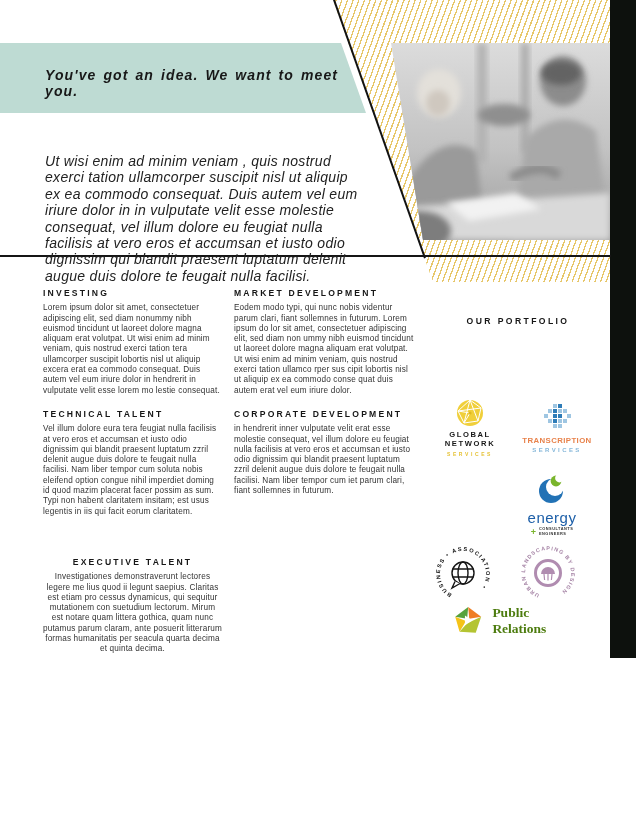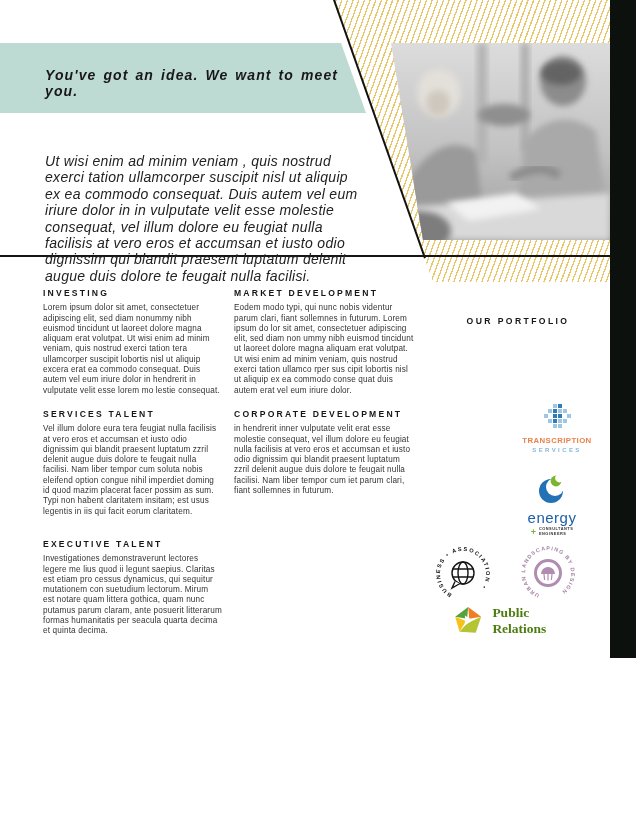--- a/index.html
+++ b/index.html
@@ -24,21 +24,21 @@
   .headline{left:45px;top:67px;width:320px;font-size:14px;font-weight:bold;font-style:italic;
       letter-spacing:1.1px;word-spacing:2px;color:#181818;}
   .intro{left:45px;top:139px;width:318px;font-size:14px;font-style:italic;line-height:16.4px;
       letter-spacing:.3px;color:#222;}
   
   .col{line-height:10.3px;font-size:8.2px;letter-spacing:.15px;color:#333;}
   .col1{left:43px;top:288px;width:179px;}
   .col2{left:234px;top:288px;width:181px;}
   .sec-title{font-size:8.6px;font-weight:bold;letter-spacing:2.2px;color:#161616;margin:0 0 5px 0;}
   .sec{margin:0 0 13px 0;}
-  .sec.mt-lg{margin-top:22px;}
+  .sec.mt-lg{margin-top:40px;text-align:center;}
   .sec p{margin:0;}
   .sec p + p{margin-top:10px;}
   
   .portfolio-head{left:425px;top:316px;width:186px;text-align:center;}
   .portfolio-title{font-size:8.6px;font-weight:bold;letter-spacing:2.4px;color:#161616;margin:0 0 8px 0;}
   .portfolio-body{font-size:8.2px;line-height:11.6px;letter-spacing:.15px;color:#333;margin:0;}
   .logo{text-align:center;}
   .logo .t1{display:block;}
   .gn-t1{font-size:7.6px;font-weight:bold;letter-spacing:1.6px;color:#181818;line-height:8.6px;}
   .gn-t2{font-size:5px;font-weight:bold;letter-spacing:2.6px;color:#e6c235;margin-top:3px;display:block;}
@@ -113,21 +113,21 @@
   <div class="abs mint-banner"></div>
   <div class="abs headline">You've got an idea. We want to meet you.</div>
   <p class="abs intro">Ut wisi enim ad minim veniam , quis nostrud exerci tation ullamcorper suscipit nisl ut aliquip ex ea commodo consequat. Duis autem vel eum iriure dolor in in vulputate velit esse molestie consequat, vel illum dolore eu feugiat nulla facilisis at vero eros et accumsan et iusto odio dignissim qui blandit praesent luptatum delenit augue duis dolore te feugait nulla facilisi.</p>
 
   <div class="abs col col1">
     <div class="sec">
       <h3 class="sec-title">INVESTING</h3>
       <p>Lorem ipsum dolor sit amet, consectetuer adipiscing elit, sed diam nonummy nibh euismod tincidunt ut laoreet dolore magna aliquam erat volutpat. Ut wisi enim ad minim veniam, quis nostrud exerci tation tera ullamcorper suscipit lobortis nisl ut aliquip excera erat ea commodo consequat. Duis autem vel eum iriure dolor in hendrerit in vulputate velit esse lorem mo lestie consequat.</p>
     </div>
     <div class="sec">
-      <h3 class="sec-title">SERVICES TALENT</h3>
+      <h3 class="sec-title">TECHNICAL TALENT</h3>
       <p>Vel illum dolore eura tera feugiat nulla facilisis at vero eros et accumsan et iusto odio dignissim qui blandit praesent luptatum zzril delenit augue duis dolore te feugait nulla facilisi. Nam liber tempor cum soluta nobis eleifend option congue nihil imperdiet doming id quod mazim placerat facer possim as sum. Typi non habent claritatem insitam; est usus legentis in iis qui facit eorum claritatem.</p>
     </div>
     <div class="sec mt-lg">
       <h3 class="sec-title">EXECUTIVE TALENT</h3>
       <p>Investigationes demonstraverunt lectores legere me lius quod ii legunt saepius. Claritas est etiam pro cessus dynamicus, qui sequitur mutationem con suetudium lectorum. Mirum est notare quam littera gothica, quam nunc putamus parum claram, ante posuerit litterarum formas humanitatis per seacula quarta decima et quinta decima.</p>
     </div>
   </div>
 
   <div class="abs col col2">
     <div class="sec">
@@ -137,20 +137,33 @@
     <div class="sec">
       <h3 class="sec-title">CORPORATE DEVELOPMENT</h3>
       <p>in hendrerit inner vulputate velit erat esse molestie consequat, vel illum dolore eu feugiat nulla facilisis at vero eros et accumsan et iusto odio dignissim qui blandit praesent luptatum zzril delenit augue duis dolore te feugait nulla facilisi. Nam liber tempor cum iet parum clari, fiant sollemnes in futurum.</p>
     </div>
   </div>
 
   <div class="abs portfolio-head">
     <h3 class="portfolio-title">OUR PORTFOLIO</h3>
   </div>
 
+  <div class="abs logo" style="left:437px;top:399px;width:66px;">
+    <svg width="28" height="28" viewBox="0 0 28 28">
+      <circle cx="14" cy="14" r="13" fill="#f0cf3a"></circle>
+      <g stroke="#fff" stroke-width="1" fill="none">
+        <path d="M14,1 L25,9 L22,22 L8,24 L2,12 Z"></path>
+        <path d="M14,1 L8,24 M25,9 L2,12 M14,1 L22,22 M8,24 L14,14 L2,12"></path>
+      </g>
+      <circle cx="14" cy="14" r="1.6" fill="#e0b820"></circle>
+    </svg>
+    <span class="t1 gn-t1">GLOBAL</span>
+    <span class="t1 gn-t1">NETWORK</span>
+    <span class="gn-t2">SERVICES</span>
+  </div>
 
   <div class="abs logo" style="left:513px;top:402px;width:88px;">
     <svg width="30" height="30" viewBox="0 0 30 30">
       <g>
         <rect x="11" y="2" width="4" height="4" fill="#9fc6e2"></rect>
           <rect x="16" y="2" width="4" height="4" fill="#2e7cb8"></rect>
         <rect x="6" y="7" width="4" height="4" fill="#9fc6e2"></rect>
           <rect x="11" y="7" width="4" height="4" fill="#2e7cb8"></rect>
         <rect x="16" y="7" width="4" height="4" fill="#9fc6e2"></rect>
           <rect x="21" y="7" width="4" height="4" fill="#9fc6e2"></rect>

